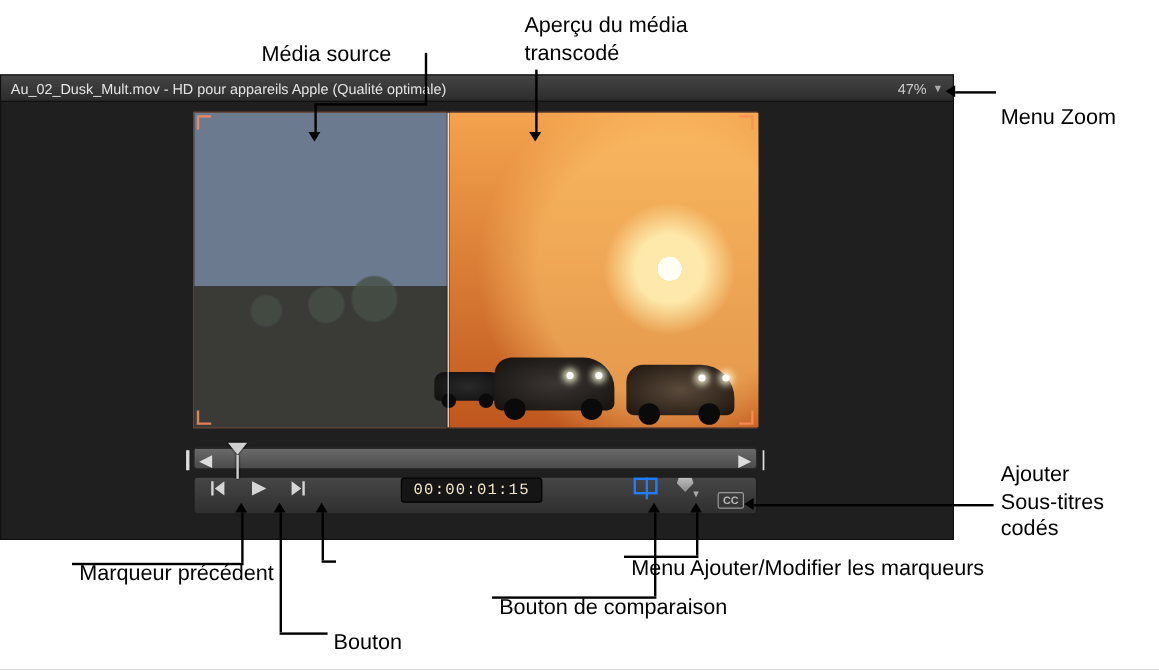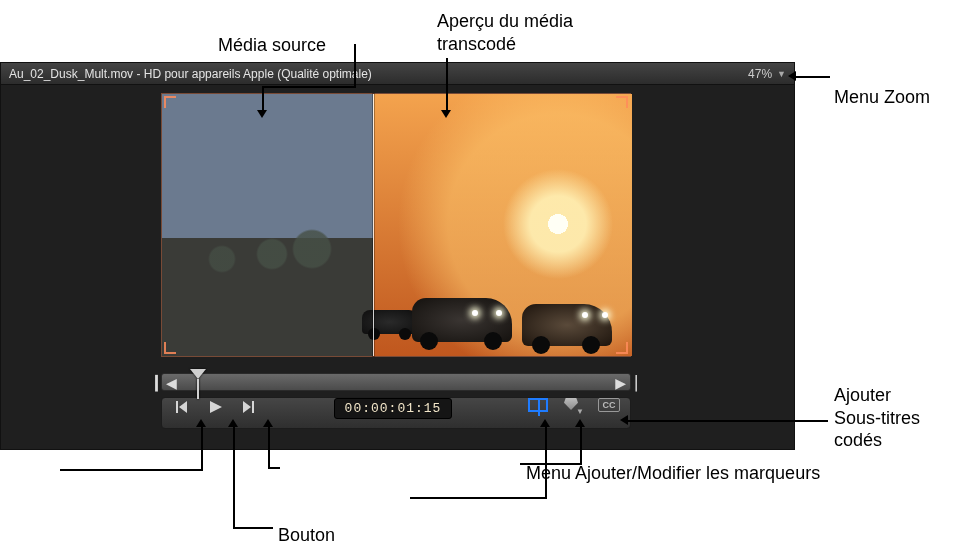--- a/index.html
+++ b/index.html
@@ -85,21 +85,21 @@
   .timecode { flex: 0 0 auto; margin: 0 auto; padding: 2px 10px; background: #151515; border: 1px solid #000; border-radius: 3px; color: #f2e6c9; font-family: "Menlo","Courier New",monospace; font-size: 13px; letter-spacing: 1px; }
   .spacer { flex: 1 1 auto; }
 
   .compare { width: 20px; height: 14px; border: 2px solid #1f7cff; position: relative; cursor: pointer; }
   .compare::after { content:""; position:absolute; left: 8px; top: -2px; width: 2px; height: 18px; background:#1f7cff; }
 
   .marker { position: relative; width: 18px; height: 16px; cursor: pointer; }
   .marker .shape { width: 14px; height: 12px; background: linear-gradient(#bdbdbd,#8a8a8a); clip-path: polygon(50% 100%, 0 40%, 12% 0, 88% 0, 100% 40%); }
   .marker .tri { position: absolute; right: -2px; bottom: -2px; font-size: 8px; color: #aaa; }
 
-  .cc { width: 22px; height: 14px; border: 1px solid #999; border-radius: 2px; font-size: 9px; font-weight: bold; color:#bbb; display:flex; align-items:center; justify-content:center; cursor:pointer; }
+  .cc { width: 22px; height: 14px; border: 1px solid #999; border-radius: 2px; font-size: 9px; font-weight: bold; color:#bbb; display:flex; align-items:center; justify-content:center; cursor:pointer;margin-top:12px; }
 
 </style>
 </head>
 <body>
 <div class="stage">
 
 <div class="app">
 
   <div class="titlebar">
     <span>Au_02_Dusk_Mult.mov - HD pour appareils Apple (Qualité optimale)</span>
@@ -188,30 +188,32 @@
   <span>codés</span>
 </div>
 <div class="leader" style="left:628px; top:420px; width:200px; height:2px;"></div>
 <div class="arrow left" style="left:620px; top:415px;"></div>
 
 <div class="label" style="left:526px; top:462px;">Menu Ajouter/Modifier les marqueurs</div>
 <div class="leader" style="left:580px; top:427px; width:2px; height:36px;"></div>
 <div class="leader" style="left:520px; top:463px; width:62px; height:2px;"></div>
 <div class="arrow up" style="left:575px; top:419px;"></div>
 
+<div class="label" style="left:416px; top:495px;">Bouton de comparaison</div>
 <div class="leader" style="left:545px; top:427px; width:2px; height:70px;"></div>
 <div class="leader" style="left:410px; top:497px; width:137px; height:2px;"></div>
 <div class="arrow up" style="left:540px; top:419px;"></div>
 
 <div class="leader" style="left:268px; top:427px; width:2px; height:40px;"></div>
 <div class="leader" style="left:268px; top:467px; width:12px; height:2px;"></div>
 <div class="arrow up" style="left:263px; top:419px;"></div>
 
 <div class="label" style="left:278px; top:524px;">Bouton</div>
 <div class="leader" style="left:233px; top:427px; width:2px; height:100px;"></div>
 <div class="leader" style="left:233px; top:527px; width:40px; height:2px;"></div>
 <div class="arrow up" style="left:228px; top:419px;"></div>
 
+<div class="label" style="left:66px; top:466px;">Marqueur précédent</div>
 <div class="leader" style="left:201px; top:427px; width:2px; height:42px;"></div>
 <div class="leader" style="left:60px; top:469px; width:143px; height:2px;"></div>
 <div class="arrow up" style="left:196px; top:419px;"></div>
 
 </div>
 
 </body></html>

